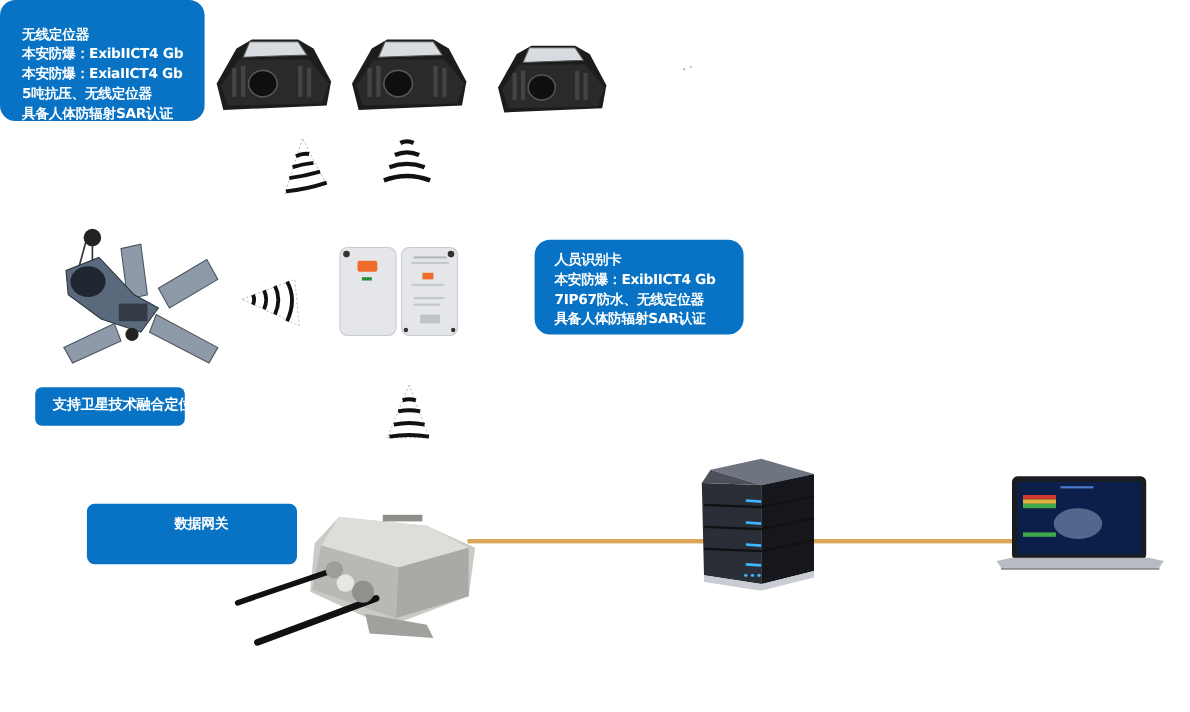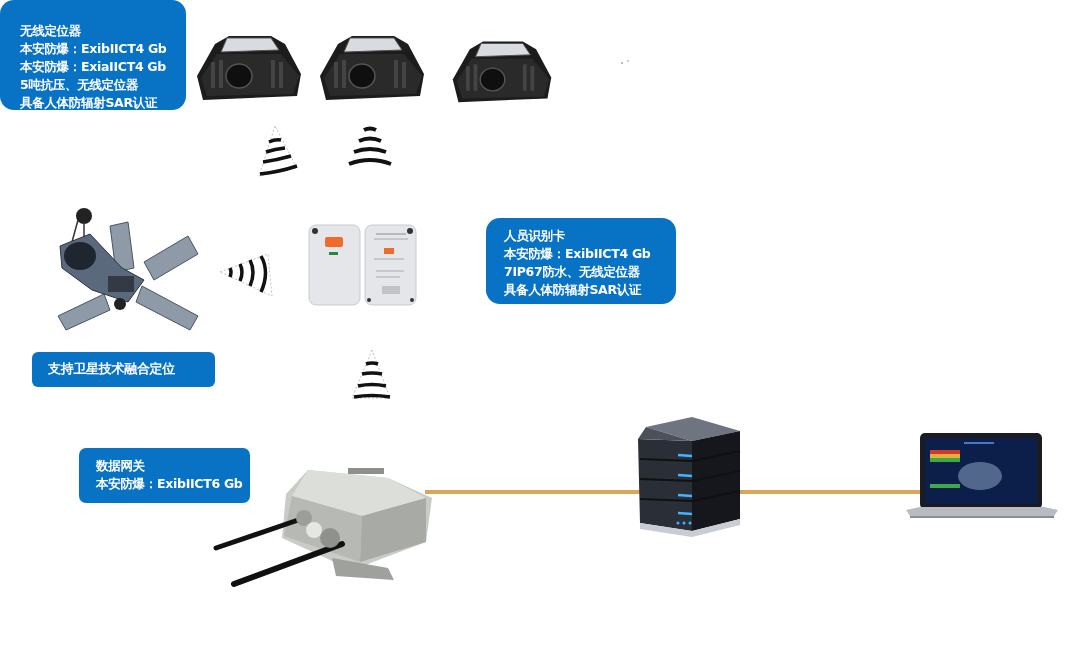--- a/index.html
+++ b/index.html
@@ -137,37 +137,36 @@
   </svg>
 </div>
 
 <div class="info-box" style="left:450px;top:218px;width:190px;height:86px;padding:9px 0 0 18px;margin-left:36px;">
   <span class="line">人员识别卡</span>
   <span class="line">本安防爆：ExibIICT4 Gb</span>
   <span class="line">7IP67防水、无线定位器</span>
   <span class="line">具备人体防辐射SAR认证</span>
 </div>
 
-<div class="info-box" style="left:32px;top:352px;width:183px;height:35px;border-radius:6px;padding:8px 0 0 16px;font-size:13px;">
+<div class="info-box" style="left:32px;top:352px;width:136px;height:35px;border-radius:6px;padding:8px 0 0 16px;font-size:13px;">
   <span class="line">支持卫星技术融合定位</span>
 </div>
 
 <div class="abs" style="left:348px;top:346px;">
   <svg width="46" height="56" viewBox="0 0 46 56">
     <polyline points="24,4 4,52 42,52 24,4" fill="none" stroke="#999" stroke-width="0.6" stroke-dasharray="2,2"></polyline>
     <path d="M18,18 Q24,16 30,18" stroke="#111" stroke-width="3.5" fill="none"></path>
     <path d="M14,28 Q24,26 34,28" stroke="#111" stroke-width="3.5" fill="none"></path>
     <path d="M10,40 Q24,37 38,40" stroke="#111" stroke-width="3.5" fill="none"></path>
     <path d="M6,51 Q24,48 42,51" stroke="#111" stroke-width="3.5" fill="none"></path>
   </svg>
 </div>
 
-<div class="info-box" style="left:79px;top:448px;width:171px;height:55px;border-radius:7px;padding:9px 0 0 17px;">
+<div class="info-box" style="left:79px;top:458px;width:191px;height:55px;border-radius:7px;padding:9px 0 0 17px;text-align:center;">
   <span class="line">数据网关</span>
-  <span class="line">本安防爆：ExibIICT6 Gb</span>
 </div>
 
 <div class="link-line" style="left:425px;top:490px;width:216px;"></div>
 <div class="link-line" style="left:738px;top:490px;width:185px;"></div>
 
 <div class="abs" style="left:212px;top:458px;">
   <svg width="230" height="132" viewBox="0 0 230 132">
     <polygon points="96,12 176,20 220,40 214,84 140,112 70,80 74,36" fill="#c9ccc6"></polygon>
     <polygon points="96,12 176,20 214,40 150,58 80,38" fill="#dcdfd9"></polygon>
     <polygon points="80,38 150,58 148,104 72,78" fill="#b7bab4"></polygon>

